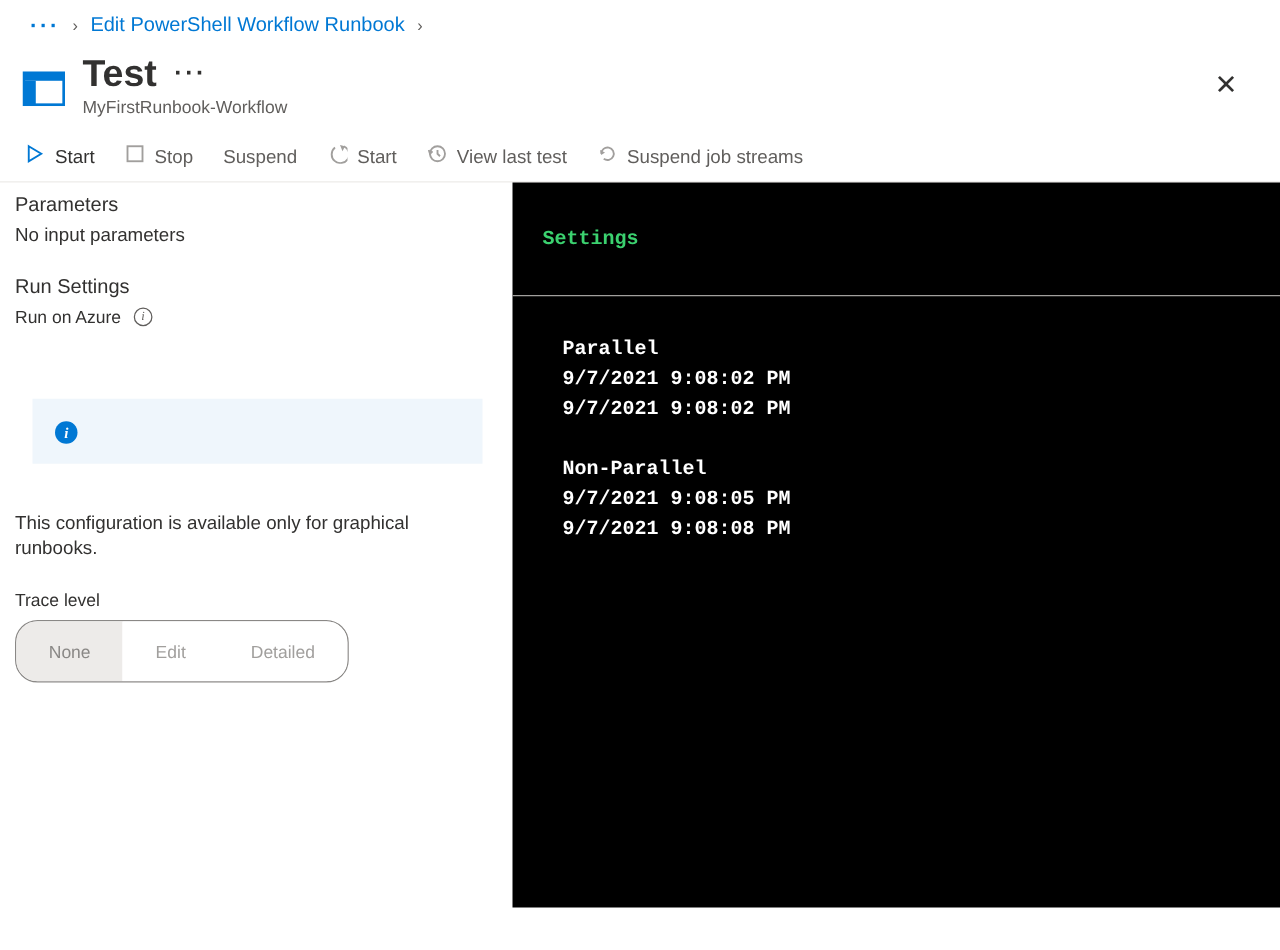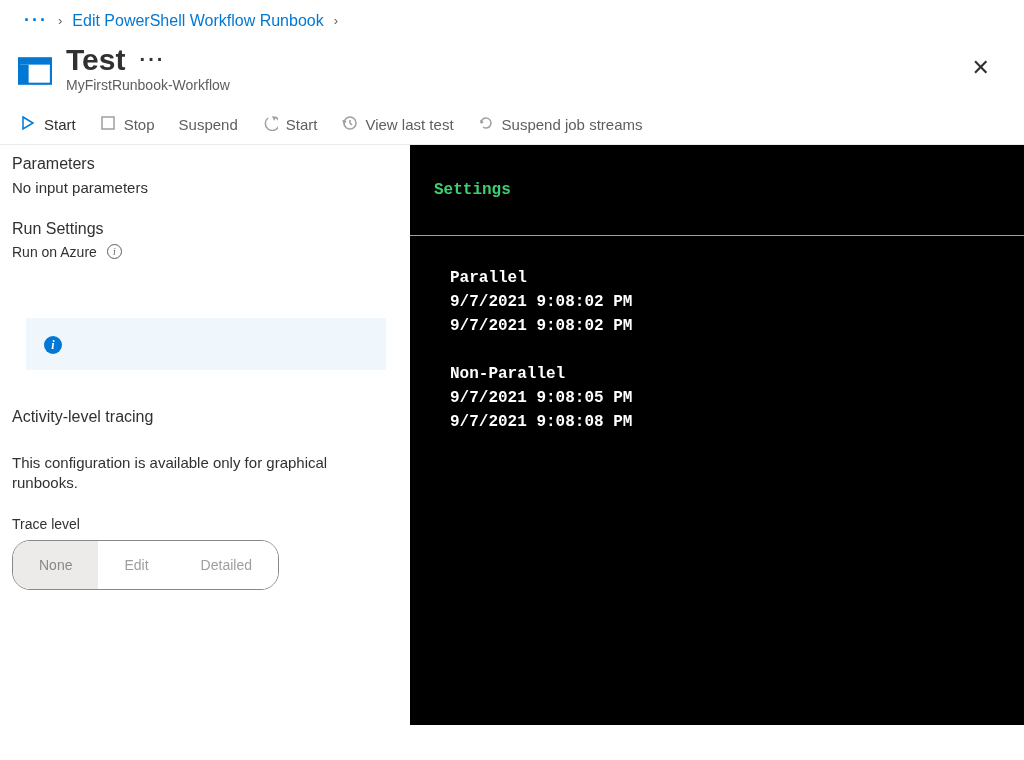--- a/index.html
+++ b/index.html
@@ -105,21 +105,21 @@
       margin-bottom: 6px;
       font-weight: 400;
     }
     .section-txt {
       color: #323130;
       font-size: 15px;
       margin-bottom: 24px;
     }
     .run-on-row {
       display: flex;
-      align-items: flex-start;
+      align-items: flex-end;
       gap: 10px;
       margin-bottom: 58px;
     }
     .info-circle {
       width: 15px; height: 15px;
       border: 1px solid #605e5c;
       border-radius: 50%;
       display: inline-flex;
       align-items: center;
       justify-content: center;
@@ -289,21 +289,20 @@
     <div class="section-h">Run Settings</div>
     <div class="run-on-row">
       <span>Run on Azure</span>
       <span class="info-circle">i</span>
     </div>
 
     <div class="info-box">
       <span class="info-box-icon">i</span>
     </div>
 
-    <div class="section-h">Activity-level tracing</div>
     <div class="trace-desc">This configuration is available only for graphical runbooks.</div>
     <div class="trace-label">Trace level</div>
     <div class="segmented">
       <span class="seg active">None</span>
       <span class="seg">Edit</span>
       <span class="seg">Detailed</span>
     </div>
   </div>
 
   <div class="terminal">

